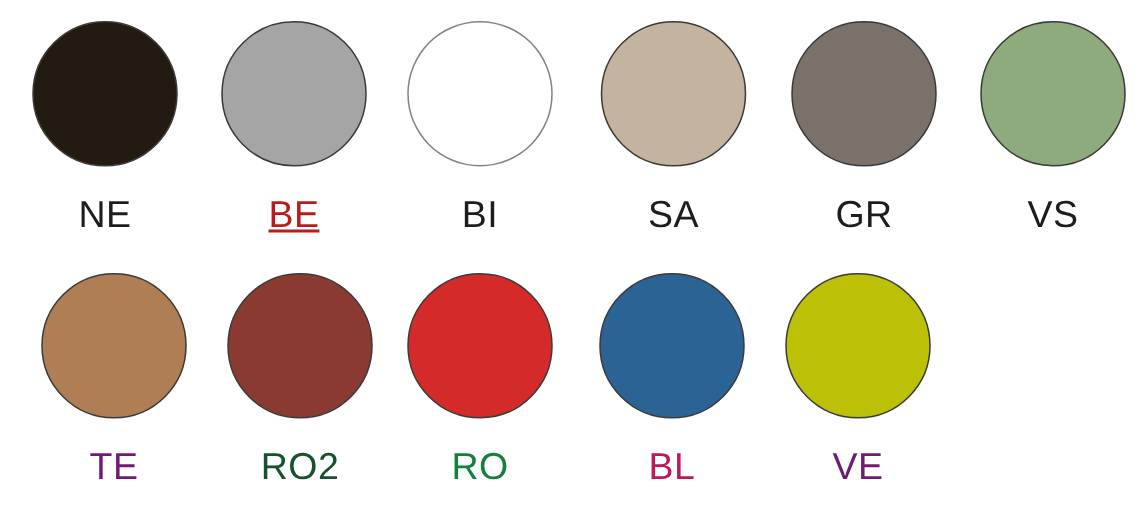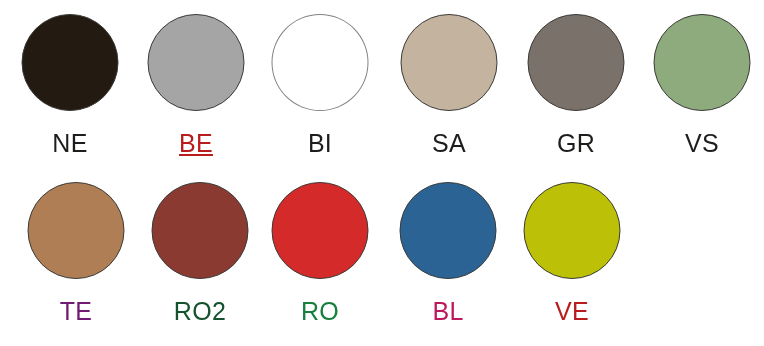--- a/index.html
+++ b/index.html
@@ -109,17 +109,17 @@
     <div class="swatch-cell" style="left:264px;">
       <div class="swatch-disc" style="background:#d42a2a;"></div>
       <div class="swatch-label" style="color: #15803d;">RO</div>
     </div>
     <div class="swatch-cell" style="left:392px;">
       <div class="swatch-disc" style="background:#2c6395;"></div>
       <div class="swatch-label" style="color: #be185d;">BL</div>
     </div>
     <div class="swatch-cell" style="left:516px;">
       <div class="swatch-disc" style="background:#bcc107;"></div>
-      <div class="swatch-label" style="color: #b91c1c;">VE</div>
+      <div class="swatch-label" style="color: #701a75;">VE</div>
     </div>
   </div>
 
 </div>
 
 </body></html>

